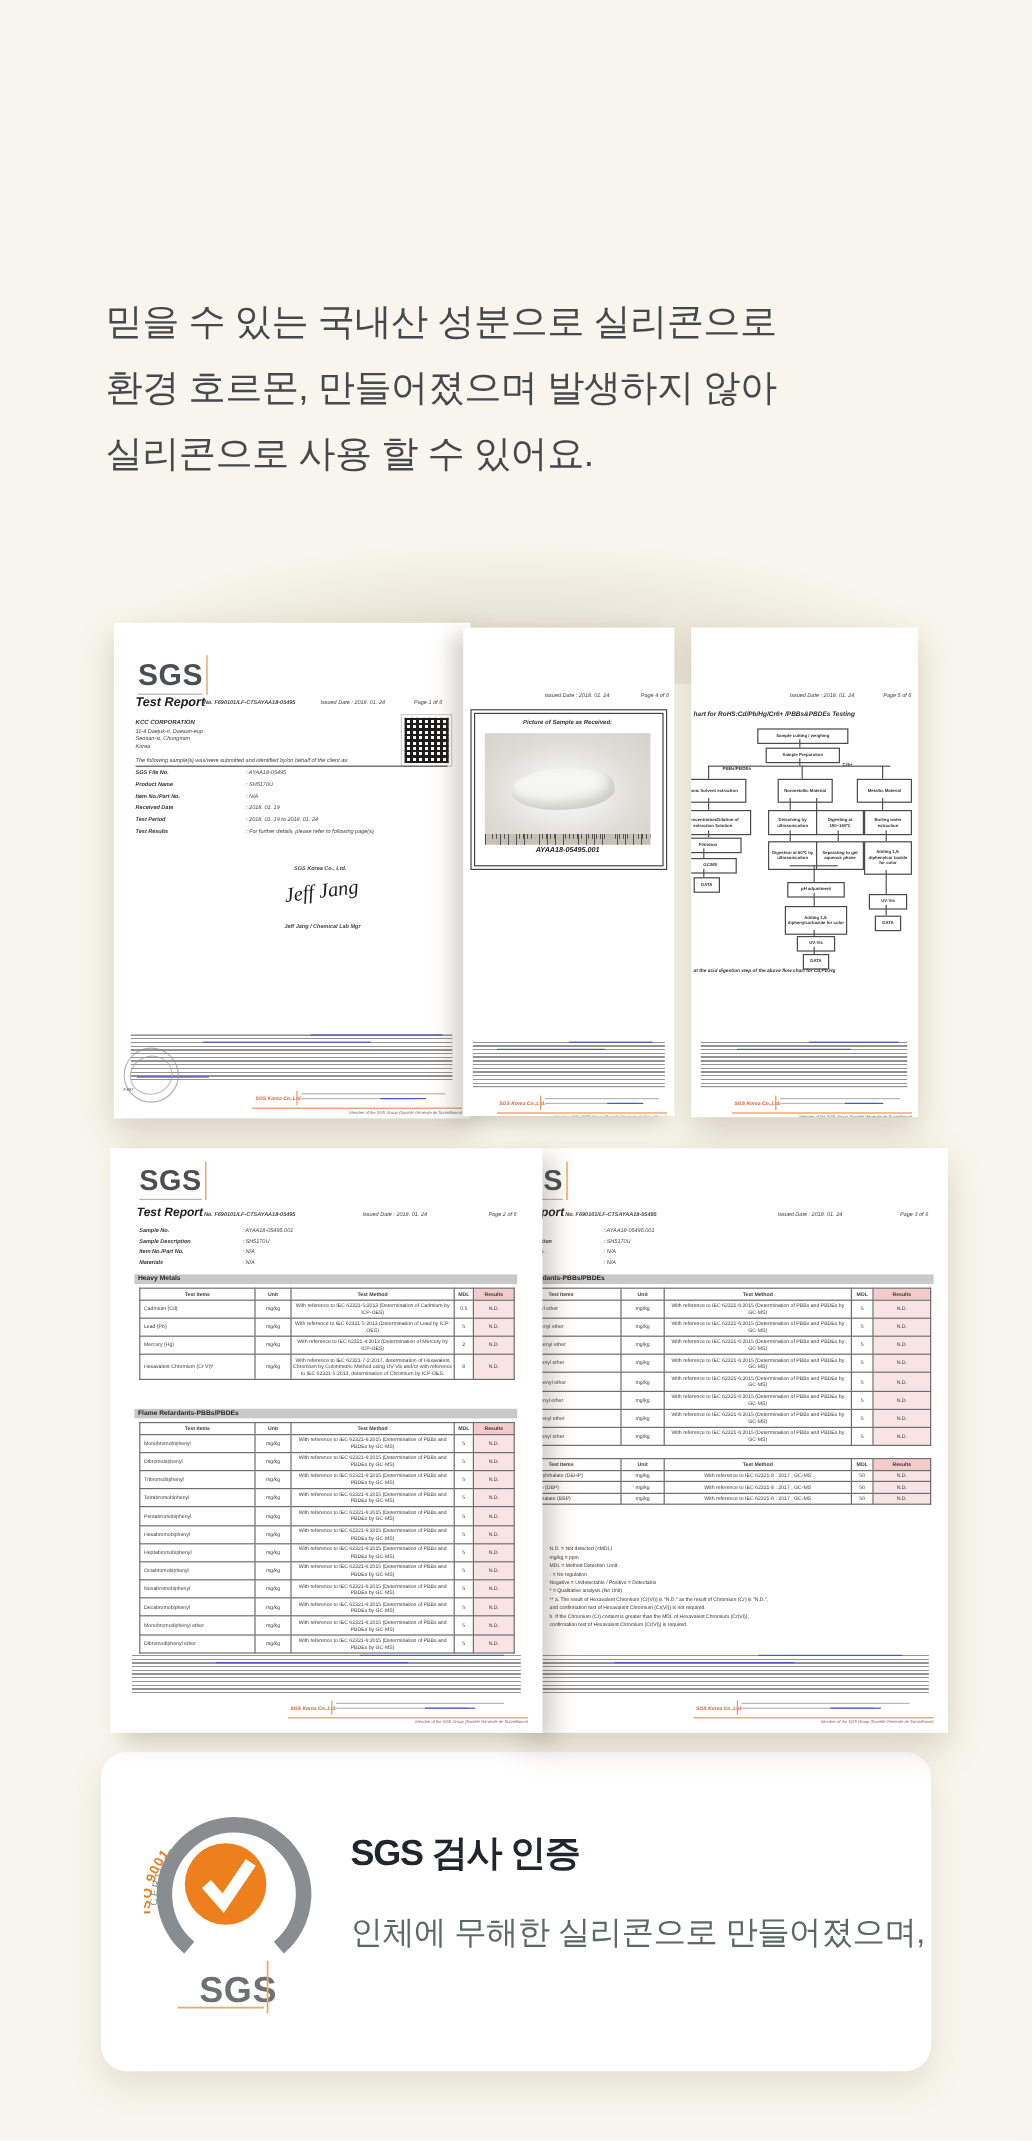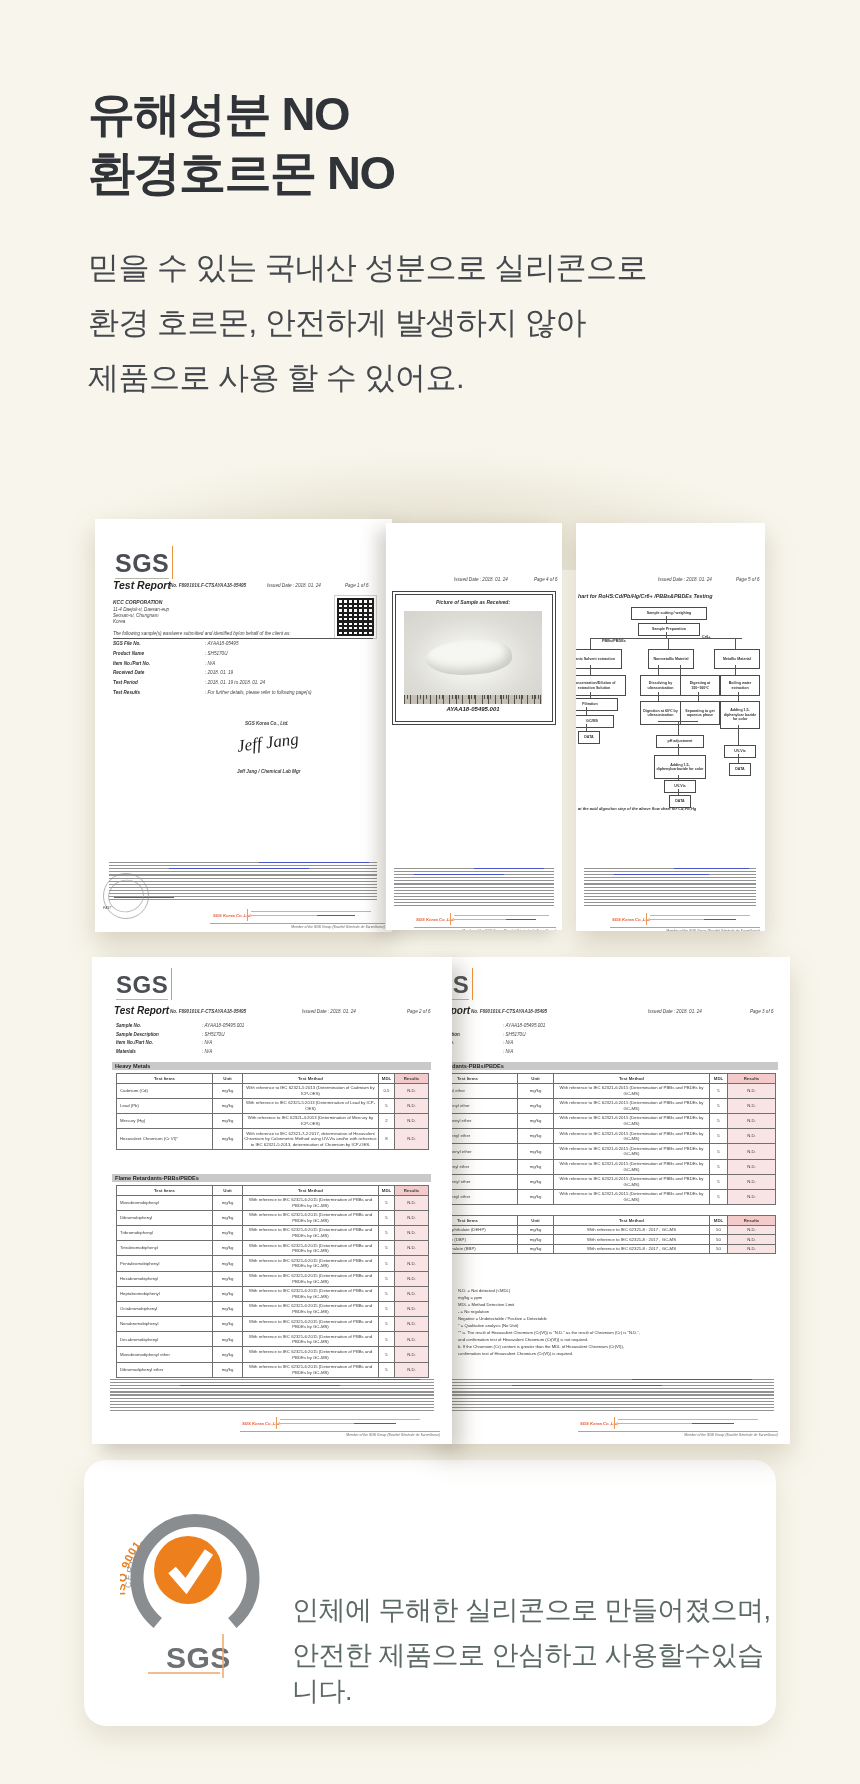--- a/index.html
+++ b/index.html
@@ -68,28 +68,24 @@
         box-shadow:0 12px 26px rgba(150,138,105,.20);}
   .card-title{position:absolute;left:208px;top:64px;font-size:30px;font-weight:800;color:#21262e;letter-spacing:-1px;}
   .card-line{position:absolute;left:208px;font-size:27px;color:#5c6a66;letter-spacing:-0.5px;}
   .notes{position:absolute;font-size:4.2px;line-height:7px;color:#333;}
 </style>
 </head>
 <body>
 
 <div class="page">
 
-  <div class="h1">
-    <div>유해성분 NO</div>
-    <div>환경호르몬 NO</div>
-  </div>
   <div class="intro">
     <div>믿을 수 있는 국내산 성분으로 실리콘으로</div>
-    <div>환경 호르몬, 안전하게 발생하지 않아</div>
-    <div>제품으로 사용 할 수 있어요.</div>
+    <div>환경 호르몬, 만들어졌으며 발생하지 않아</div>
+    <div>실리콘으로 사용 할 수 있어요.</div>
   </div>
 
   <div class="abs" style="left:70px;top:450px;width:720px;height:120px;
               background:radial-gradient(ellipse at 50% 80%,rgba(168,155,120,.30),rgba(168,155,120,0) 70%);"></div>
 
   <div class="doc d1">
     <div class="sgslogo" style="left:20px;top:30px;font-size:25px;"><span>SGS</span><i></i></div>
     <div class="abs rpt-t" style="left:18px;top:60px;font-size:10.5px;">Test Report</div>
     <div class="abs tiny" style="left:75px;top:64px;font-weight:bold;">No. F690101/LF-CTSAYAA18-05495</div>
     <div class="abs tiny" style="left:172px;top:64px;">Issued Date :  2018. 01. 24</div>
@@ -689,17 +685,17 @@
       </text>
       <text font-size="11" font-weight="bold" fill="#e97f1d" letter-spacing="1" font-family="Liberation Sans, sans-serif">
         <textPath href="#arcIso" startOffset="10%">ISO 9001</textPath>
       </text>
       <circle cx="68" cy="88" r="34" fill="#ed7f1d"></circle>
       <path d="M 52 88 L 66 104 L 89 70" fill="none" stroke="#ffffff" stroke-width="10"></path>
       <text x="46" y="186" font-size="30" font-weight="bold" fill="#6d7174" letter-spacing="0.5" font-family="Liberation Sans, sans-serif">SGS</text>
       <line x1="28" y1="191" x2="100" y2="191" stroke="#eda76a" stroke-width="1.5"></line>
       <line x1="103" y1="152" x2="103" y2="196" stroke="#eda76a" stroke-width="1.5"></line>
     </svg>
+    <div class="card-title">SGS 검사 인증</div>
     <div class="card-line" style="top:132px;">인체에 무해한 실리콘으로 만들어졌으며,</div>
-    <div class="card-line" style="top:177px;">안전한 제품으로 안심하고 사용할수있습니다.</div>
   </div>
 
 </div>
 
 </body></html>

